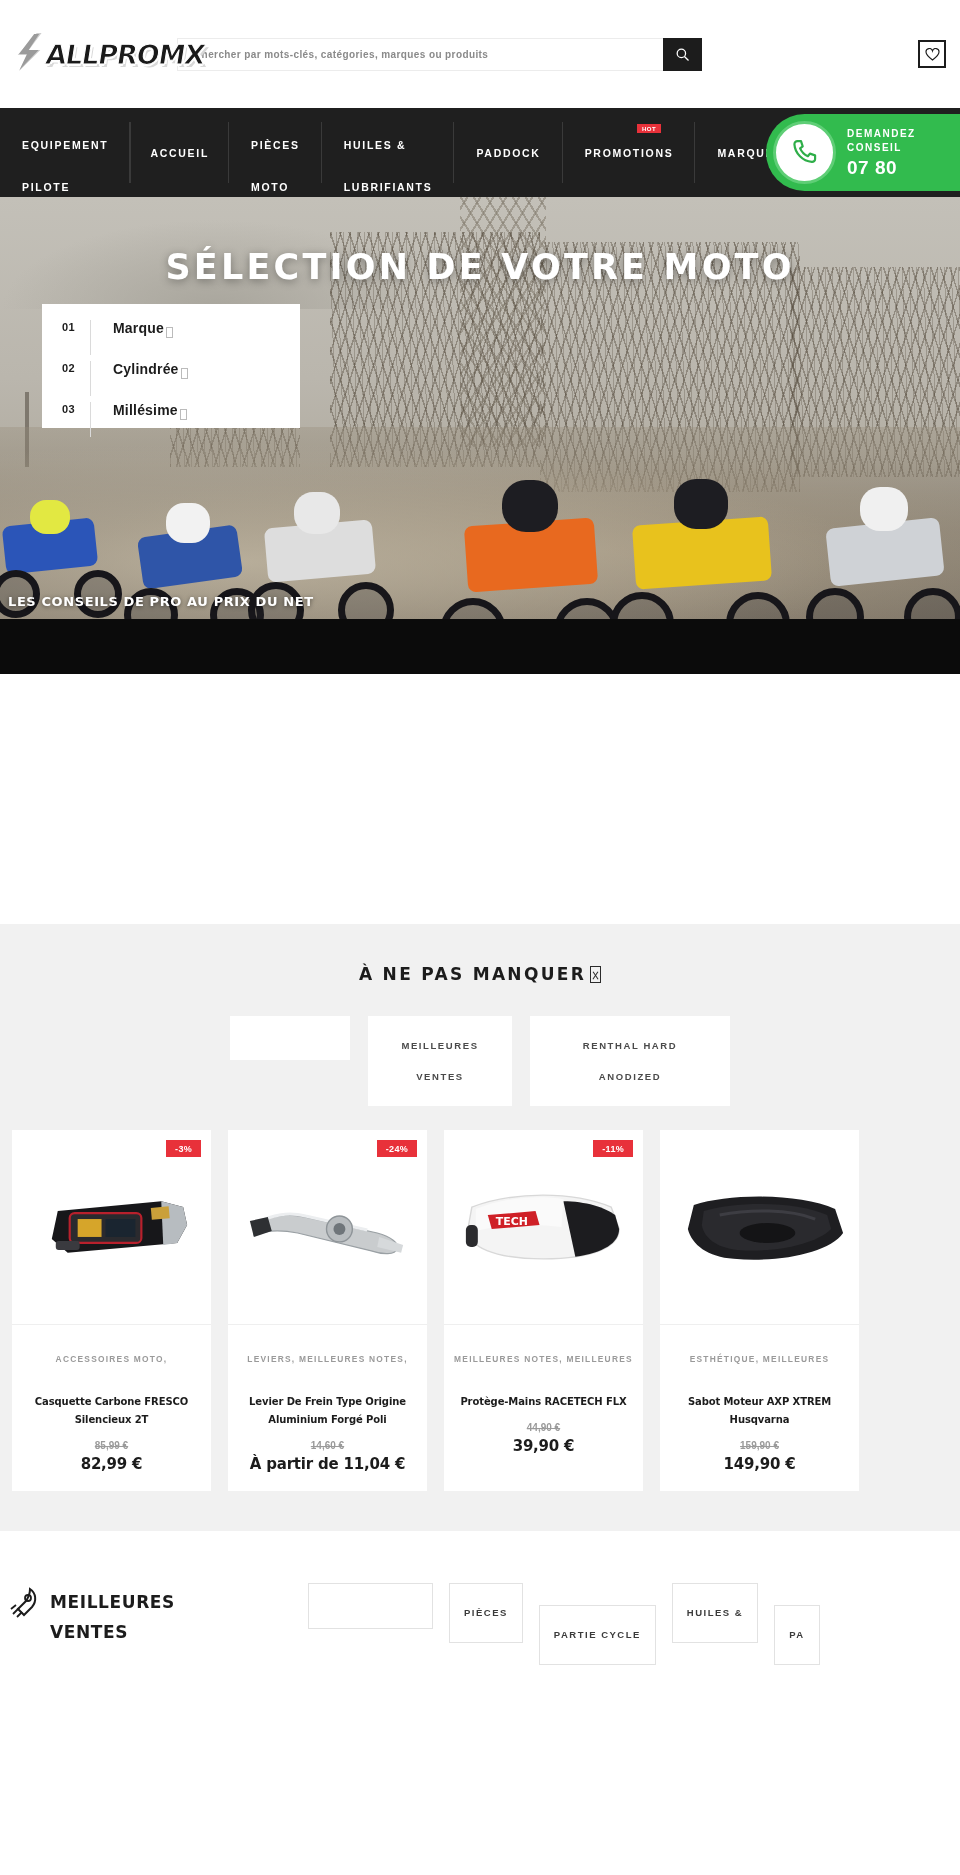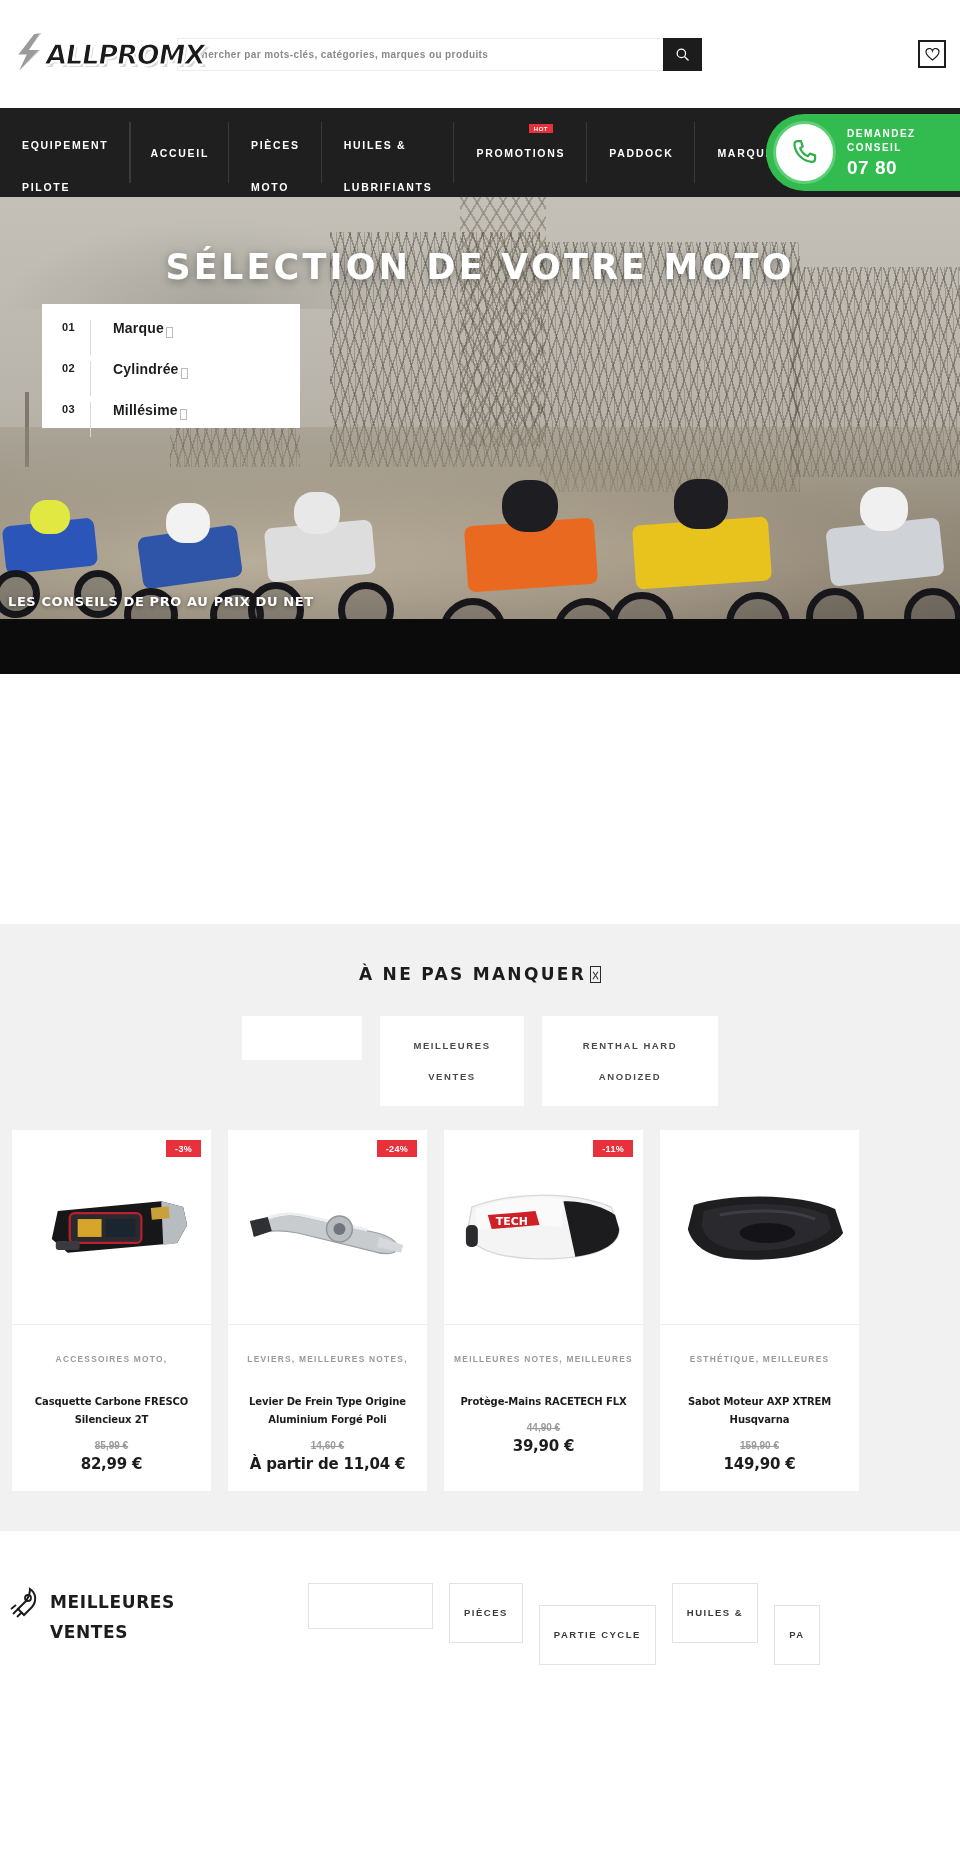--- a/index.html
+++ b/index.html
@@ -360,21 +360,21 @@
     font-size: 9.5px;
     font-weight: bold;
     letter-spacing: 1.6px;
     color: #4a4a4a;
     cursor: pointer;
     line-height: 31px;
     white-space: pre-line;
   }
   .tab.empty { width: 120px; height: 44px; padding: 0; }
   .tab.w1 { width: 144px; }
-  .tab.w2 { width: 176px; }
+  .tab.w2 { width: 200px; }
 
   .cards {
     margin-top: 24px;
     display: flex;
     gap: 17px;
     padding: 0 12px;
   }
   .card {
     background: #ffffff;
     width: 199px;
@@ -526,25 +526,25 @@
   </div>
   <div class="nav-item two-line">
     <span class="lbl">PIÈCES
 MOTO</span>
   </div>
   <div class="nav-item two-line">
     <span class="lbl">HUILES &amp;
 LUBRIFIANTS</span>
   </div>
   <div class="nav-item">
+    <span class="lbl">PADDOCK</span>
+  </div>
+  <div class="nav-item">
     <span class="nav-badge">HOT</span>
     <span class="lbl">PROMOTIONS</span>
-  </div>
-  <div class="nav-item">
-    <span class="lbl">PADDOCK</span>
   </div>
   <div class="nav-item">
     <span class="lbl">MARQUES</span>
   </div>
 
   <div class="phone-widget">
     <div class="phone-circle">
       <svg width="31" height="31" viewBox="0 0 24 24">
         <path d="M6.6 3.2 L9.3 3.2 L10.6 7.2 L8.6 8.8 C9.6 11.2 12.1 13.8 14.6 14.9 L16.2 12.9 L20.2 14.2 L20.2 17
                  C20.2 18.4 19.1 19.4 17.7 19.3 C10.6 18.7 4.7 12.8 4.2 5.7 C4.1 4.3 5.2 3.2 6.6 3.2 Z" fill="none" stroke="#2fae49" stroke-width="1.7" stroke-linejoin="round"></path>

